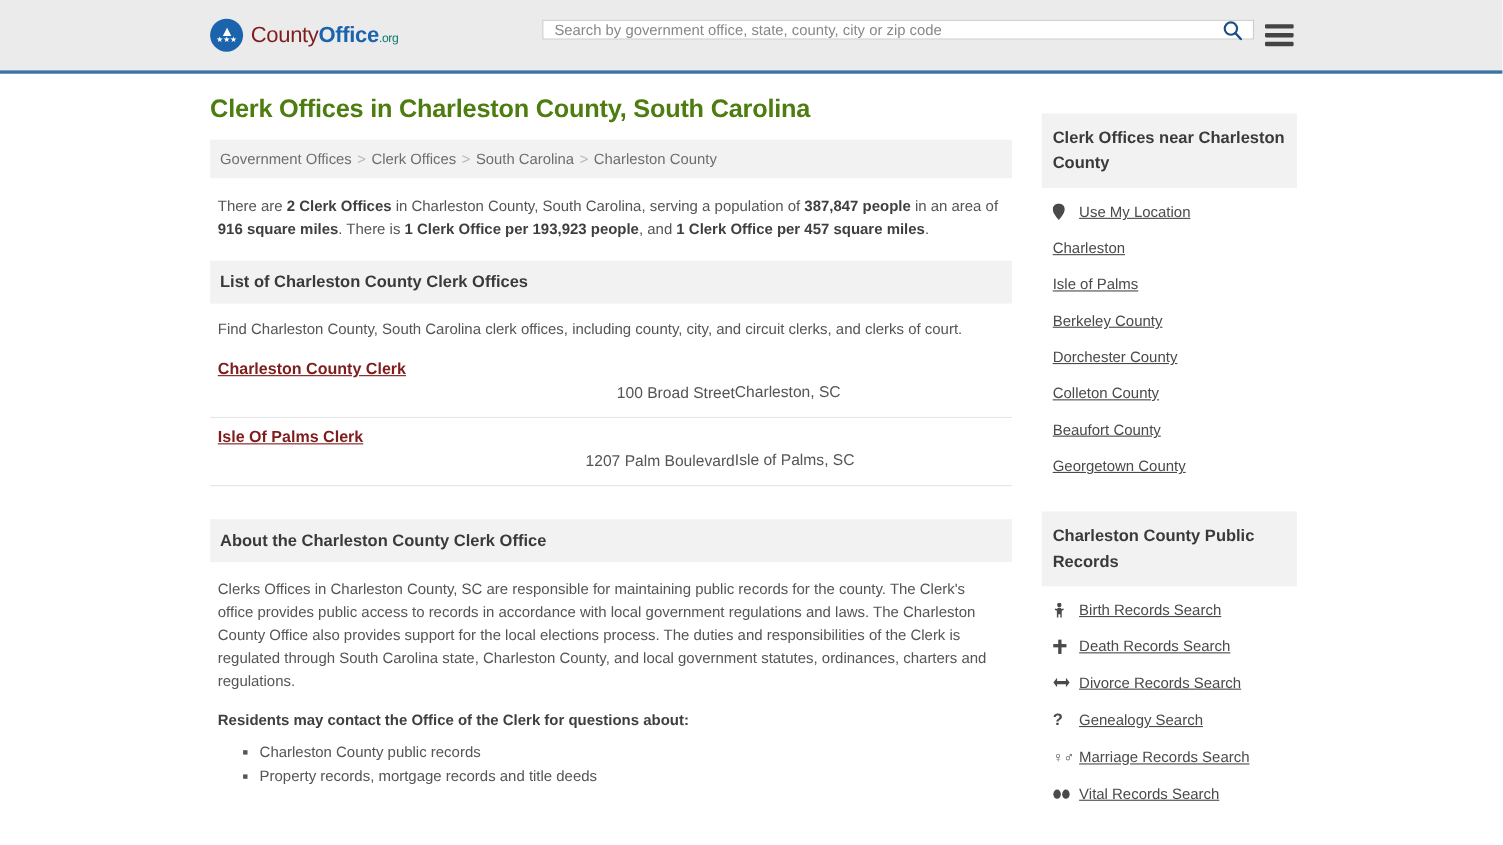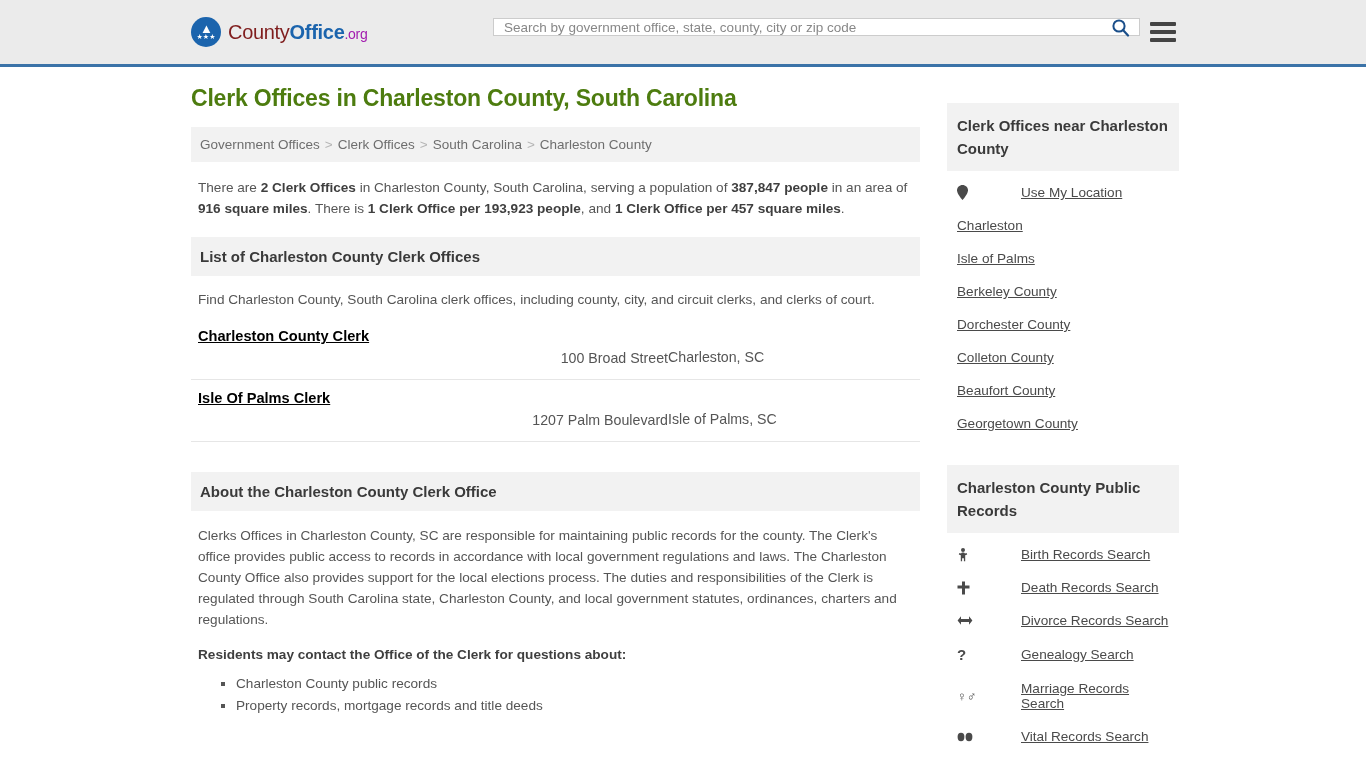--- a/index.html
+++ b/index.html
@@ -45,21 +45,21 @@
     color: #ffffff; font-size: 7px; line-height: 8px; letter-spacing: 0px;
   }
   .logo-text {
     font-size: 20px;
     color: #333333;
     letter-spacing: -0.3px;
     white-space: nowrap;
   }
   .logo-text .b { font-weight: bold; color: #1b64ad; }
   .logo-text .c { color: #7f1d1d; }
-  .logo-text .org { color: #a21caf; font-size: 14px; }
+  .logo-text .org { color: #0f766e; font-size: 11px; }
 
   .search-wrap {
     position: absolute;
     left: 493px; top: 18px;
     width: 647px; height: 18px;
     background: #ffffff;
     border: 1px solid #cccccc;
     display: flex; align-items: center;
   }
   .search-input {
@@ -161,21 +161,21 @@
     display: flex;
     padding: 9px 7px 13px 7px;
     border-bottom: 1px solid #e6e6e6;
   }
   .office-row:last-of-type { border-bottom: none; }
   .office-left { width: 470px; }
   .office-name {
     display: inline-block;
     font-size: 14.6px;
     font-weight: bold;
-    color: #000000;
+    color: #7f1d1d;
     text-decoration: underline;
     margin-bottom: 6px;
     cursor: pointer;
   }
   .office-addr {
     font-size: 14.2px;
     color: #555555;
     text-align: right;
   }
   .office-right {
@@ -225,21 +225,20 @@
   }
   .side-links { padding: 14px 10px 6px 10px; }
   .side-link {
     display: flex;
     align-items: center;
     margin-bottom: 18px;
     font-size: 13.6px;
     color: #4a4a4a;
     text-decoration: none;
     cursor: pointer;
-    gap: 40px;
   }
   .side-link .lbl { text-decoration: underline; }
   .side-link .ico {
     width: 18px;
     margin-right: 6px;
     display: inline-flex;
     align-items: center;
     justify-content: flex-start;
     color: #4a4a4a;
     font-size: 13px;

